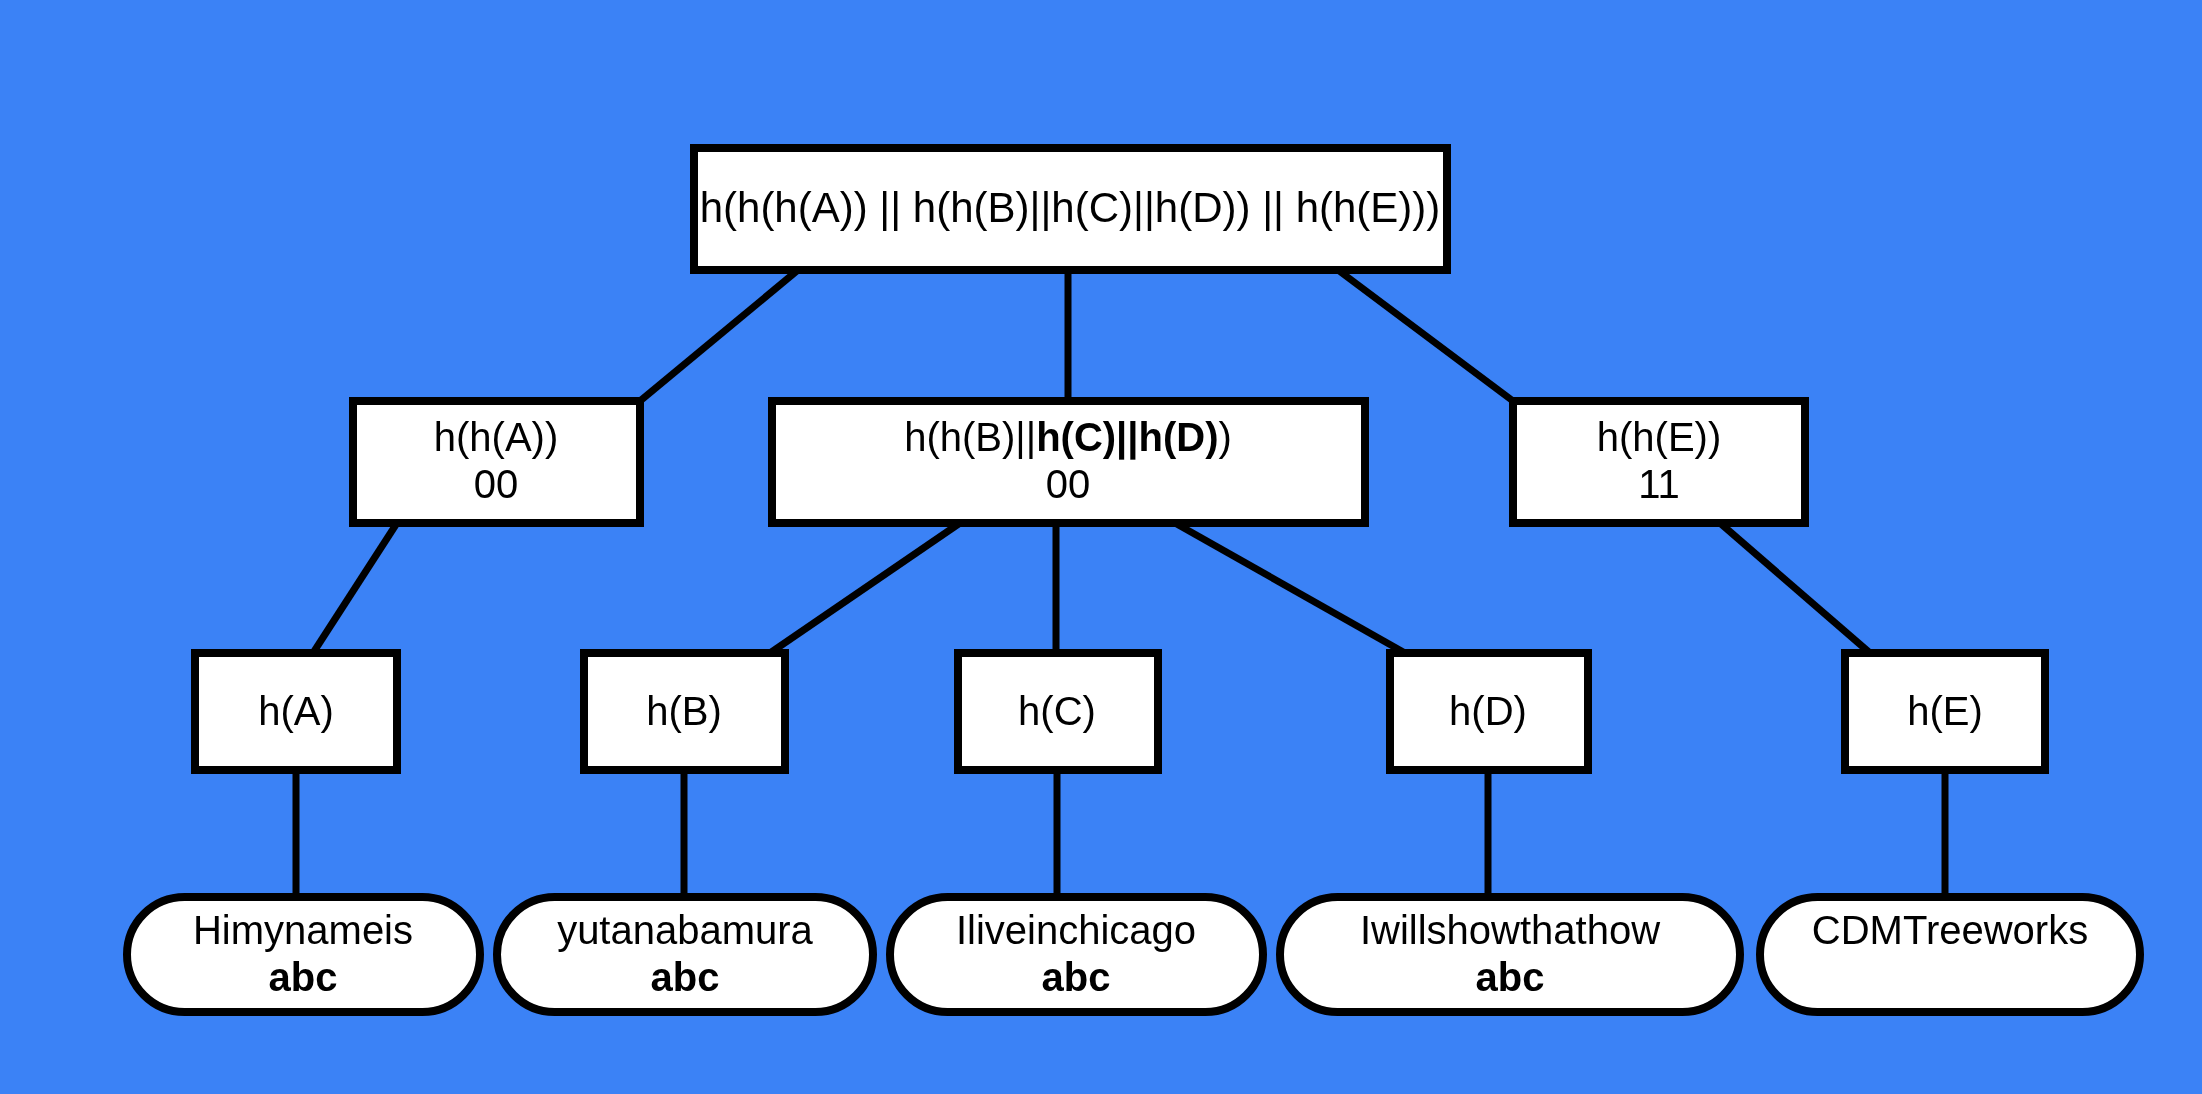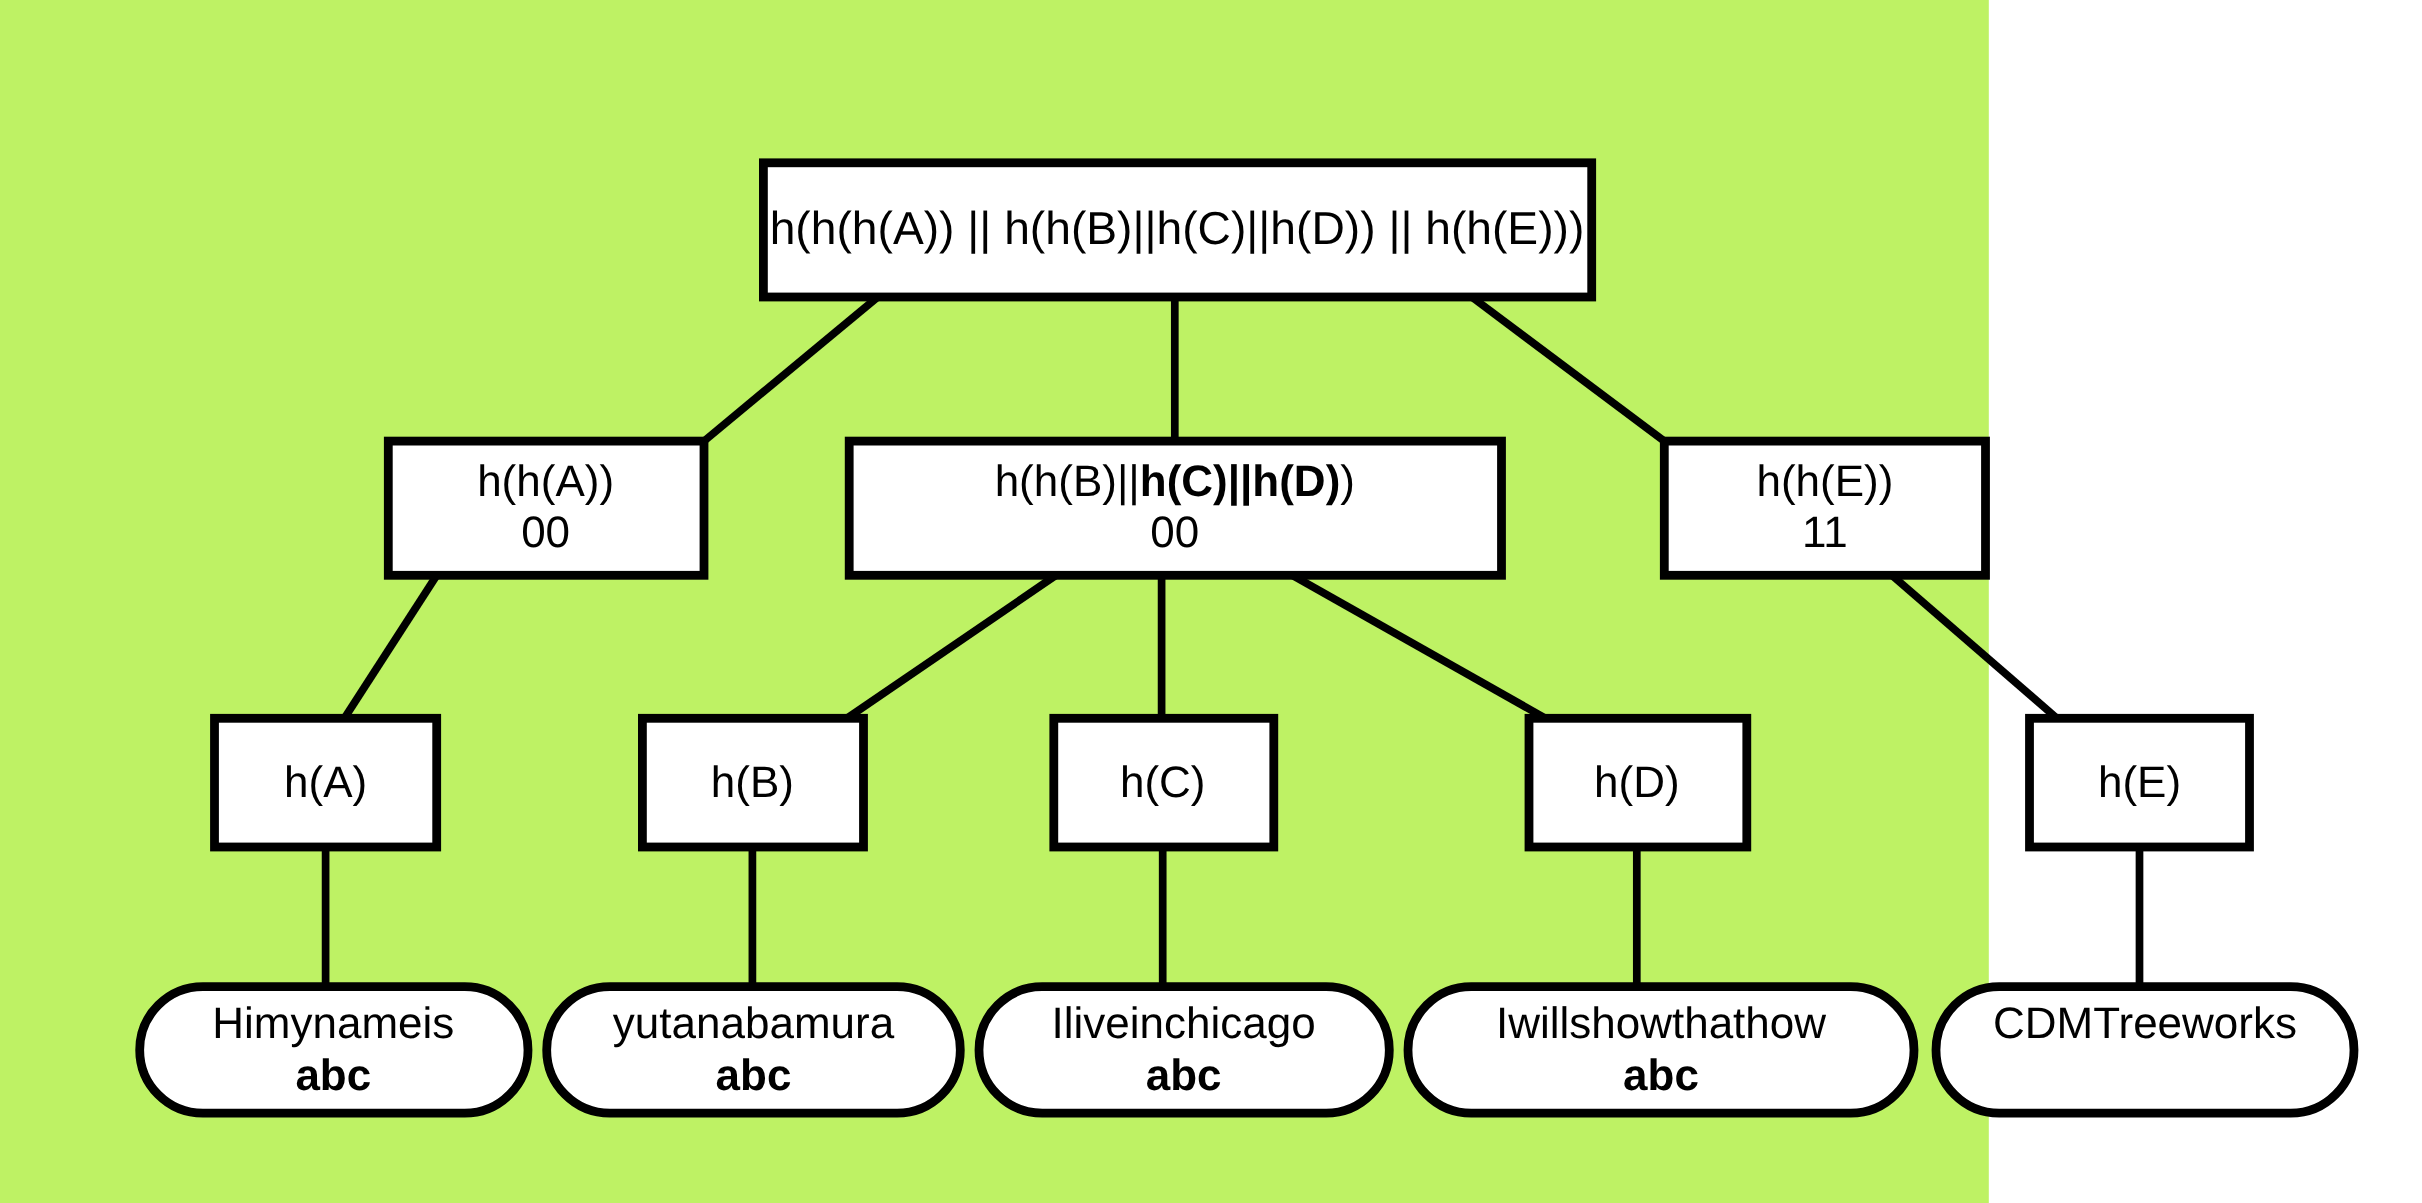--- a/index.html
+++ b/index.html
@@ -8,23 +8,23 @@
     background: #ffffff;
   }
   body {
     width: 2202px;
     height: 1094px;
     font-family: "Liberation Sans", sans-serif;
     overflow: hidden;
   }
   #diagram-root {
     position: relative;
-    width: 1808px;
+    width: 2202px;
     height: 1094px;
-    background: #bef264;
+    background: #3b82f6;
   }
   svg#tree-svg {
     display: block;
     width: 2202px;
     height: 1094px;
   }
   .edge-line {
     stroke: #000000;
     stroke-width: 7;
     stroke-linecap: butt;

